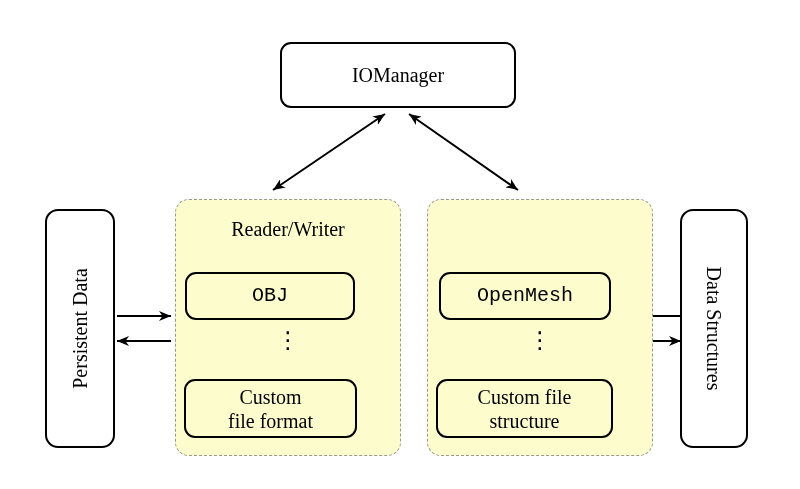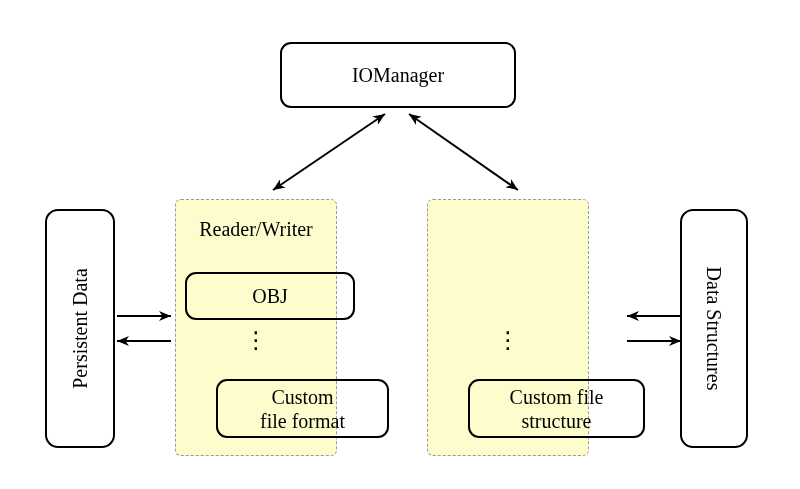--- a/index.html
+++ b/index.html
@@ -32,45 +32,45 @@
     font-size:20px;
   }
   .node-iomanager{left:280px;top:42px;width:236px;height:66px;}
   .node-vertical{width:70px;top:209px;height:239px;border-radius:13px;}
   .node-persistent{left:45px;}
   .node-structures{left:680px;width:68px;}
   .rot-ccw{transform:rotate(-90deg);white-space:nowrap;}
   .rot-cw{transform:rotate(90deg);white-space:nowrap;}
   .group{
     position:absolute;
-    top:199px;width:162px;height:257px;
+    top:199px;width:226px;height:257px;
     background:var(--group-fill);
     border:1.5px dashed var(--group-border);
-    border-radius:6px;
+    border-radius:14px;
     box-sizing:border-box;
   }
   .group-left{left:175px;}
   .group-right{left:427px;}
   .group-title{
     position:absolute;left:0;top:17px;width:100%;
     text-align:center;font-size:20px;line-height:24px;
   }
   .inner-node{
     position:absolute;
     background:transparent;
     border:2.5px solid var(--node-border);
     border-radius:11px;
     display:flex;align-items:center;justify-content:center;
     box-sizing:border-box;
     font-size:20px;line-height:24px;
     text-align:center;
     white-space:pre-line;
   }
-  .inner-top{left:9px;top:72px;width:170px;height:48px;}
-  .inner-bottom{left:8px;top:179px;width:173px;height:59px;margin-left:32px;}
+  .inner-top{left:9px;top:72px;width:170px;height:48px;font-family:Liberation Mono, monospace;}
+  .inner-bottom{left:8px;top:179px;width:173px;height:59px;}
   .dots{
     position:absolute;left:0;top:129px;width:100%;
     text-align:center;font-size:23px;line-height:23px;
     font-family:"DejaVu Sans","Liberation Sans",sans-serif;
   }
 </style>
 </head>
 <body>
 
 <div class="canvas">
@@ -99,20 +99,21 @@
 
   <div class="group group-left">
     <div class="group-title">Reader/Writer</div>
     <div class="inner-node inner-top">OBJ</div>
     <div class="dots">⋮</div>
     <div class="inner-node inner-bottom">Custom
 file format</div>
   </div>
 
   <div class="group group-right">
+    <div class="inner-node inner-top" style="left:11px;width:172px;">OpenMesh</div>
     <div class="dots">⋮</div>
     <div class="inner-node inner-bottom" style="width:177px;">Custom file
 structure</div>
   </div>
 
   <div class="node node-vertical node-structures">
     <span class="rot-cw">Data Structures</span>
   </div>
 
 </div>

